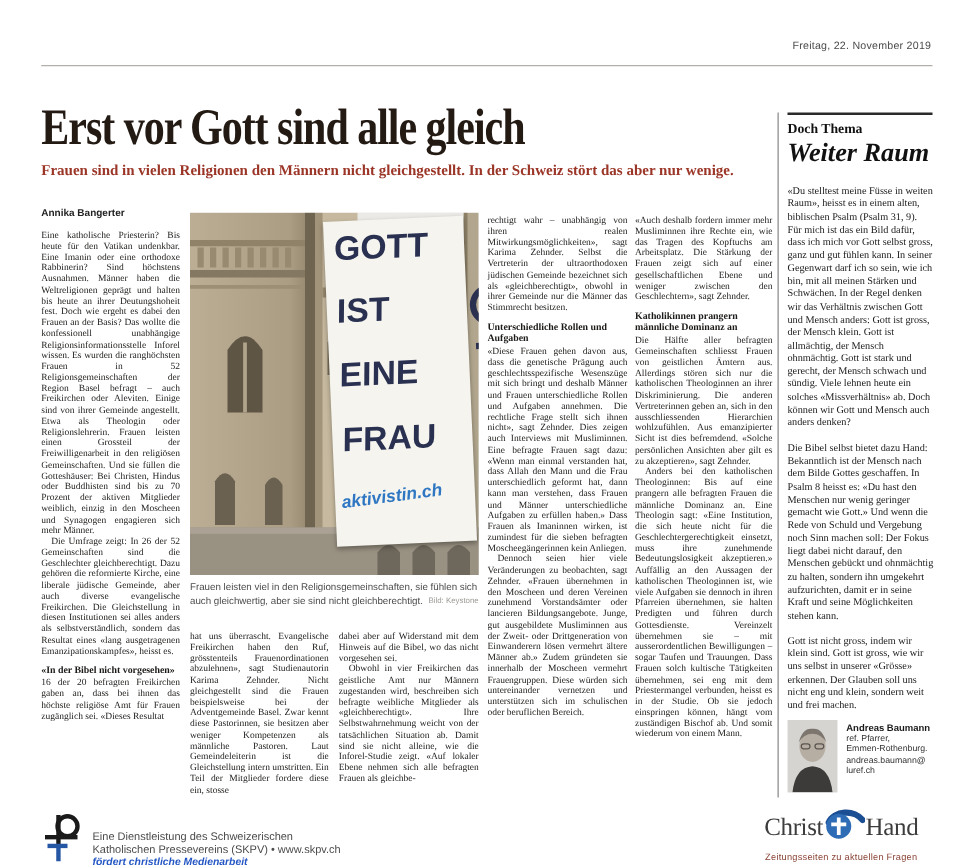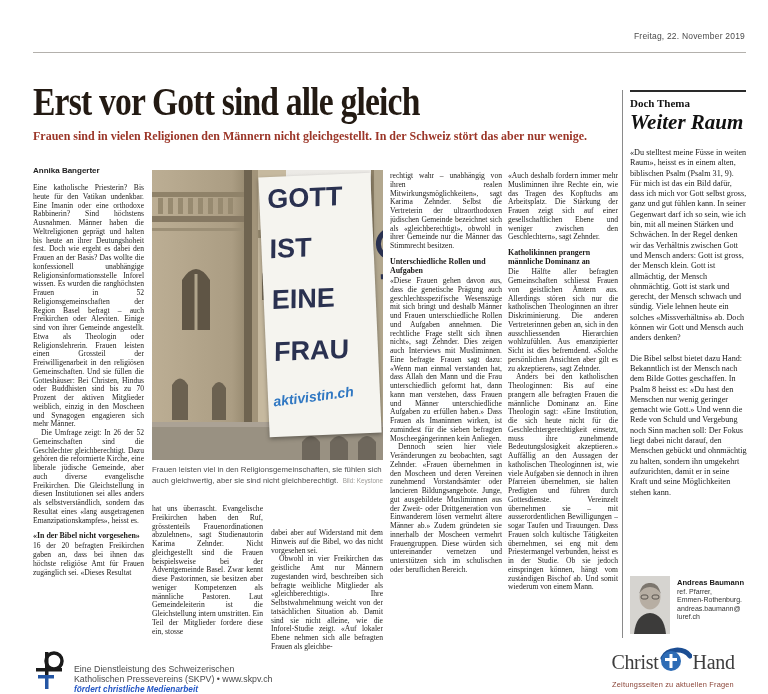--- a/index.html
+++ b/index.html
@@ -14,21 +14,21 @@
         color:#9b3527;font-weight:bold;}
   .byline{position:absolute;left:33px;top:166px;font-family:"Liberation Sans",sans-serif;
         font-size:8px;font-weight:bold;color:#222;}
   .col{position:absolute;width:111px;font-size:7.6px;line-height:8.75px;text-align:justify;
         overflow:hidden;color:#1d1b19;}
   .col p{margin:0;}
   .col p.indent{text-indent:8px;}
   .col h3{margin:6px 0 2px;font-size:7.9px;line-height:9.2px;font-weight:bold;text-align:left;}
   #col1{left:33px;top:184px;height:460px;}
   #col2{left:152px;top:505px;height:132px;}
-  #col3{left:271px;top:505px;height:140px;width:112px;margin-top:24px;}
+  #col3{left:271px;top:505px;height:140px;width:112px;}
   #col4{left:390px;top:172px;height:472px;width:112px;}
   #col5{left:508px;top:172px;height:472px;width:110px;}
 
   
   .photo{position:absolute;left:152px;top:170px;width:231px;height:290px;overflow:hidden;
         background:linear-gradient(#eceae6,#d7d5cf 70%,#c9c6bf);}
   .photo svg{position:absolute;left:0;top:0;}
   .banner{position:absolute;left:112px;top:5px;width:112px;height:260px;background:#f5f4ef;
         transform:rotate(-2.5deg);box-shadow:0 2px 4px rgba(0,0,0,.35);}
   .banner .bl{position:absolute;left:8px;font-family:"Liberation Sans",sans-serif;font-weight:800;
@@ -175,20 +175,21 @@
     <p class="indent">Anders bei den katholischen Theologinnen: Bis auf eine prangern alle befragten Frauen die männliche Dominanz an. Eine Theologin sagt: «Eine Institution, die sich heute nicht für die Geschlechtergerechtigkeit einsetzt, muss ihre zunehmende Bedeutungslosigkeit akzeptieren.» Auffällig an den Aussagen der katholischen Theologinnen ist, wie viele Aufgaben sie dennoch in ihren Pfarreien übernehmen, sie halten Predigten und führen durch Gottesdienste. Vereinzelt übernehmen sie – mit ausserordentlichen Bewilligungen – sogar Taufen und Trauungen. Dass Frauen solch kultische Tätigkeiten übernehmen, sei eng mit dem Priestermangel verbunden, heisst es in der Studie. Ob sie jedoch einspringen können, hängt vom zuständigen Bischof ab. Und somit wiederum von einem Mann.</p>
   </div>
 
   <div class="sb-rule-v"></div>
   <div class="sb-rule-h"></div>
   <div class="sb-kicker">Doch Thema</div>
   <div class="sb-title">Weiter Raum</div>
   <div class="sb-body">
     <p>«Du stelltest meine Füsse in weiten Raum», heisst es in einem alten, biblischen Psalm (Psalm 31, 9). Für mich ist das ein Bild dafür, dass ich mich vor Gott selbst gross, ganz und gut fühlen kann. In seiner Gegenwart darf ich so sein, wie ich bin, mit all meinen Stärken und Schwächen. In der Regel denken wir das Verhältnis zwischen Gott und Mensch anders: Gott ist gross, der Mensch klein. Gott ist allmächtig, der Mensch ohnmächtig. Gott ist stark und gerecht, der Mensch schwach und sündig. Viele lehnen heute ein solches «Missverhältnis» ab. Doch können wir Gott und Mensch auch anders denken?</p>
     <p>Die Bibel selbst bietet dazu Hand: Bekanntlich ist der Mensch nach dem Bilde Gottes geschaffen. In Psalm 8 heisst es: «Du hast den Menschen nur wenig geringer gemacht wie Gott.» Und wenn die Rede von Schuld und Vergebung noch Sinn machen soll: Der Fokus liegt dabei nicht darauf, den Menschen gebückt und ohnmächtig zu halten, sondern ihn umgekehrt aufzurichten, damit er in seine Kraft und seine Möglichkeiten stehen kann.</p>
+    <p>Gott ist nicht gross, indem wir klein sind. Gott ist gross, wie wir uns selbst in unserer «Grösse» erkennen. Der Glauben soll uns nicht eng und klein, sondern weit und frei machen.</p>
   </div>
   <div class="sb-author">
     <div class="portrait">
       <svg width="40" height="58" viewBox="0 0 40 58">
         <rect width="40" height="58" fill="#d6d4d0"></rect>
         <ellipse cx="20" cy="21" rx="10.5" ry="12.5" fill="#b7aea3"></ellipse>
         <path d="M9,18 Q12,6 20,7 Q28,6 31,18 Q27,11 20,11 Q13,11 9,18 Z" fill="#7c766e"></path>
         <rect x="11" y="19" width="7" height="4" rx="2" fill="none" stroke="#5a554f" stroke-width="1"></rect>
         <rect x="22" y="19" width="7" height="4" rx="2" fill="none" stroke="#5a554f" stroke-width="1"></rect>
         <path d="M4,58 Q6,38 20,37 Q34,38 36,58 Z" fill="#3c3b3a"></path>

